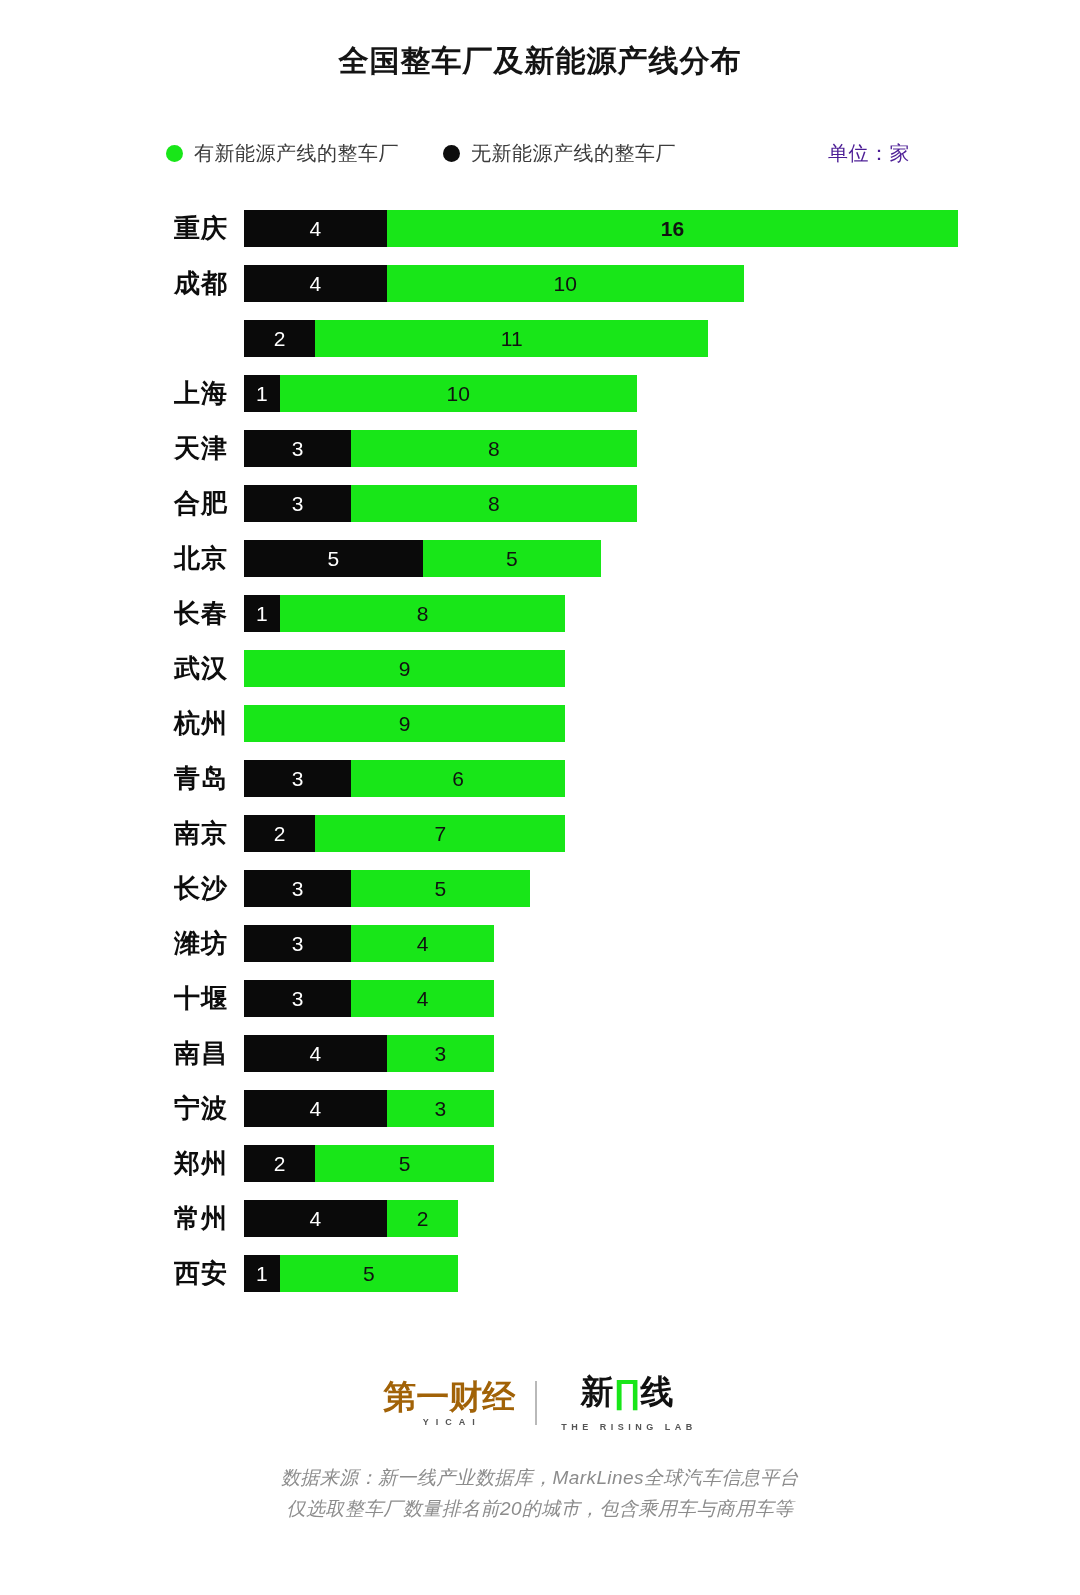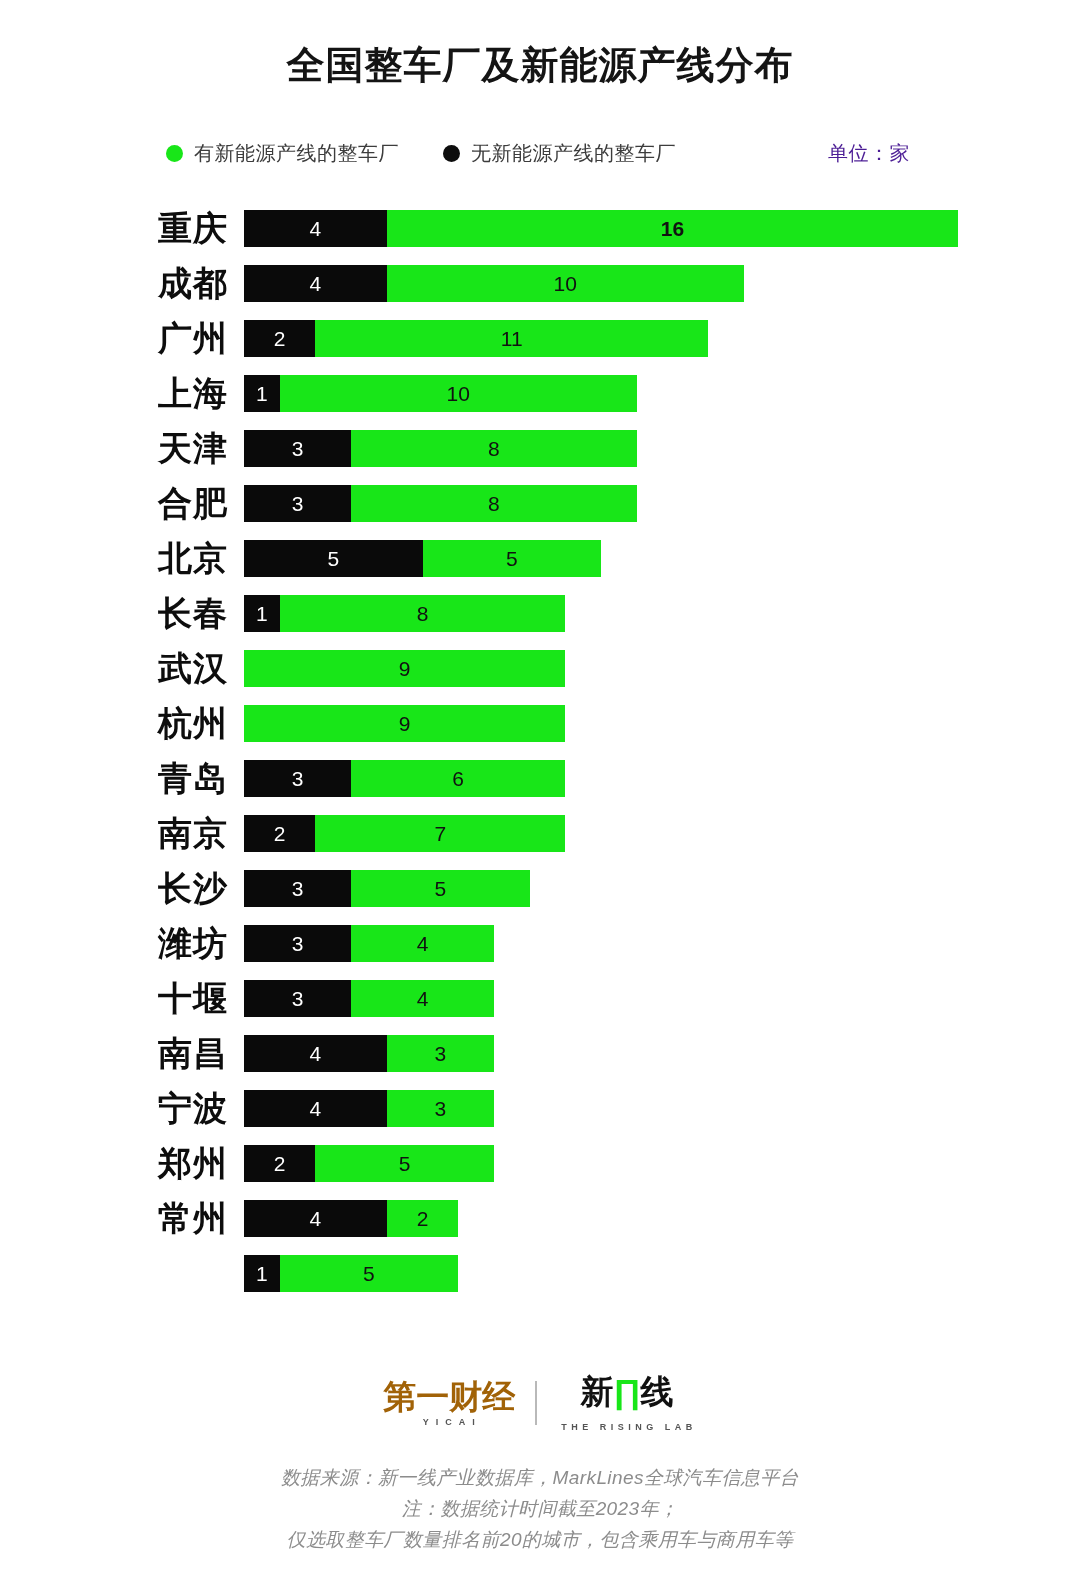--- a/index.html
+++ b/index.html
@@ -17,21 +17,21 @@
     background: #ffffff;
   }
 
   
   .title {
     position: absolute;
     top: 42px;
     left: 0;
     width: 1080px;
     text-align: center;
-    font-size: 38px;
+    font-size: 30px;
     font-weight: 700;
     letter-spacing: 1px;
     color: #141414;
     line-height: 1.25;
   }
 
   
   .legend {
     position: absolute;
     top: 136px;
@@ -82,21 +82,21 @@
     height: 55px;
   }
   .row-label {
     position: absolute;
     left: 0;
     top: 0;
     width: 228px;
     height: 37px;
     line-height: 37px;
     text-align: right;
-    font-size: 34px;
+    font-size: 26px;
     font-weight: 700;
     color: #0d0d0d;
     letter-spacing: 1px;
   }
   .bar-wrap {
     position: absolute;
     left: 244px;
     top: 0;
     height: 37px;
     display: flex;
@@ -218,21 +218,20 @@
         </div>
       </div>
       <div class="row">
         <div class="row-label">成都</div>
         <div class="bar-wrap">
           <div class="seg black" style="width: 142.8px;">4</div>
           <div class="seg green" style="width: 357px;">10</div>
         </div>
       </div>
       <div class="row">
-        <div class="row-label">广州</div>
         <div class="bar-wrap">
           <div class="seg black" style="width: 71.4px;">2</div>
           <div class="seg green" style="width: 392.7px;">11</div>
         </div>
       </div>
       <div class="row">
         <div class="row-label">上海</div>
         <div class="bar-wrap">
           <div class="seg black" style="width: 35.7px;">1</div>
           <div class="seg green" style="width: 357px;">10</div>
@@ -335,20 +334,21 @@
         </div>
       </div>
       <div class="row">
         <div class="row-label">常州</div>
         <div class="bar-wrap">
           <div class="seg black" style="width: 142.8px;">4</div>
           <div class="seg green" style="width: 71.4px;">2</div>
         </div>
       </div>
       <div class="row">
+        <div class="row-label">西安</div>
         <div class="bar-wrap">
           <div class="seg black" style="width: 35.7px;">1</div>
           <div class="seg green" style="width: 178.5px;">5</div>
         </div>
       </div>
     </div>
 
   <div class="logo-area">
     <div class="logo-block">
       <div class="logo-left">
@@ -358,17 +358,16 @@
       <div class="logo-divider"></div>
       <div class="logo-right">
         <div class="main"><span>新</span><span class="accent">∏</span><span>线</span></div>
         <div class="sub">THE RISING LAB</div>
       </div>
     </div>
   </div>
 
   <div class="footnotes" id="footnotes">
       <div class="footnote">数据来源：新一线产业数据库，MarkLines全球汽车信息平台</div>
-      <div class="footnote">注：数据统计时间截至2023年；</div>
       <div class="footnote">仅选取整车厂数量排名前20的城市，包含乘用车与商用车等</div>
     </div>
 
 </div>
 
 </body></html>

